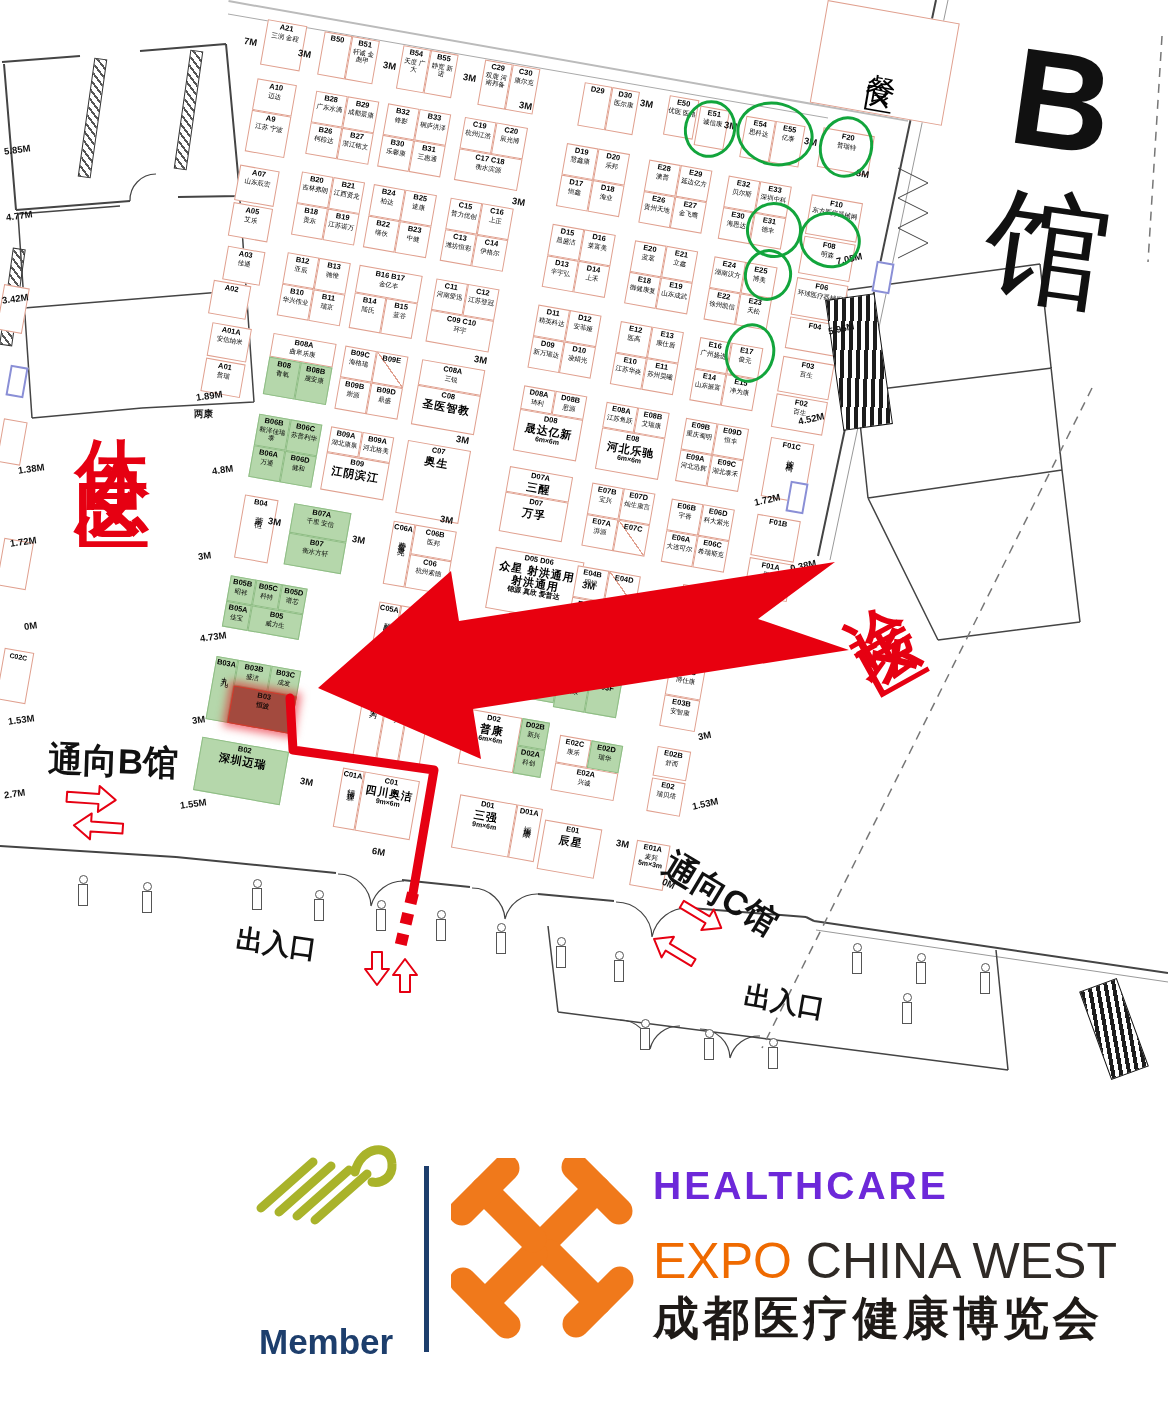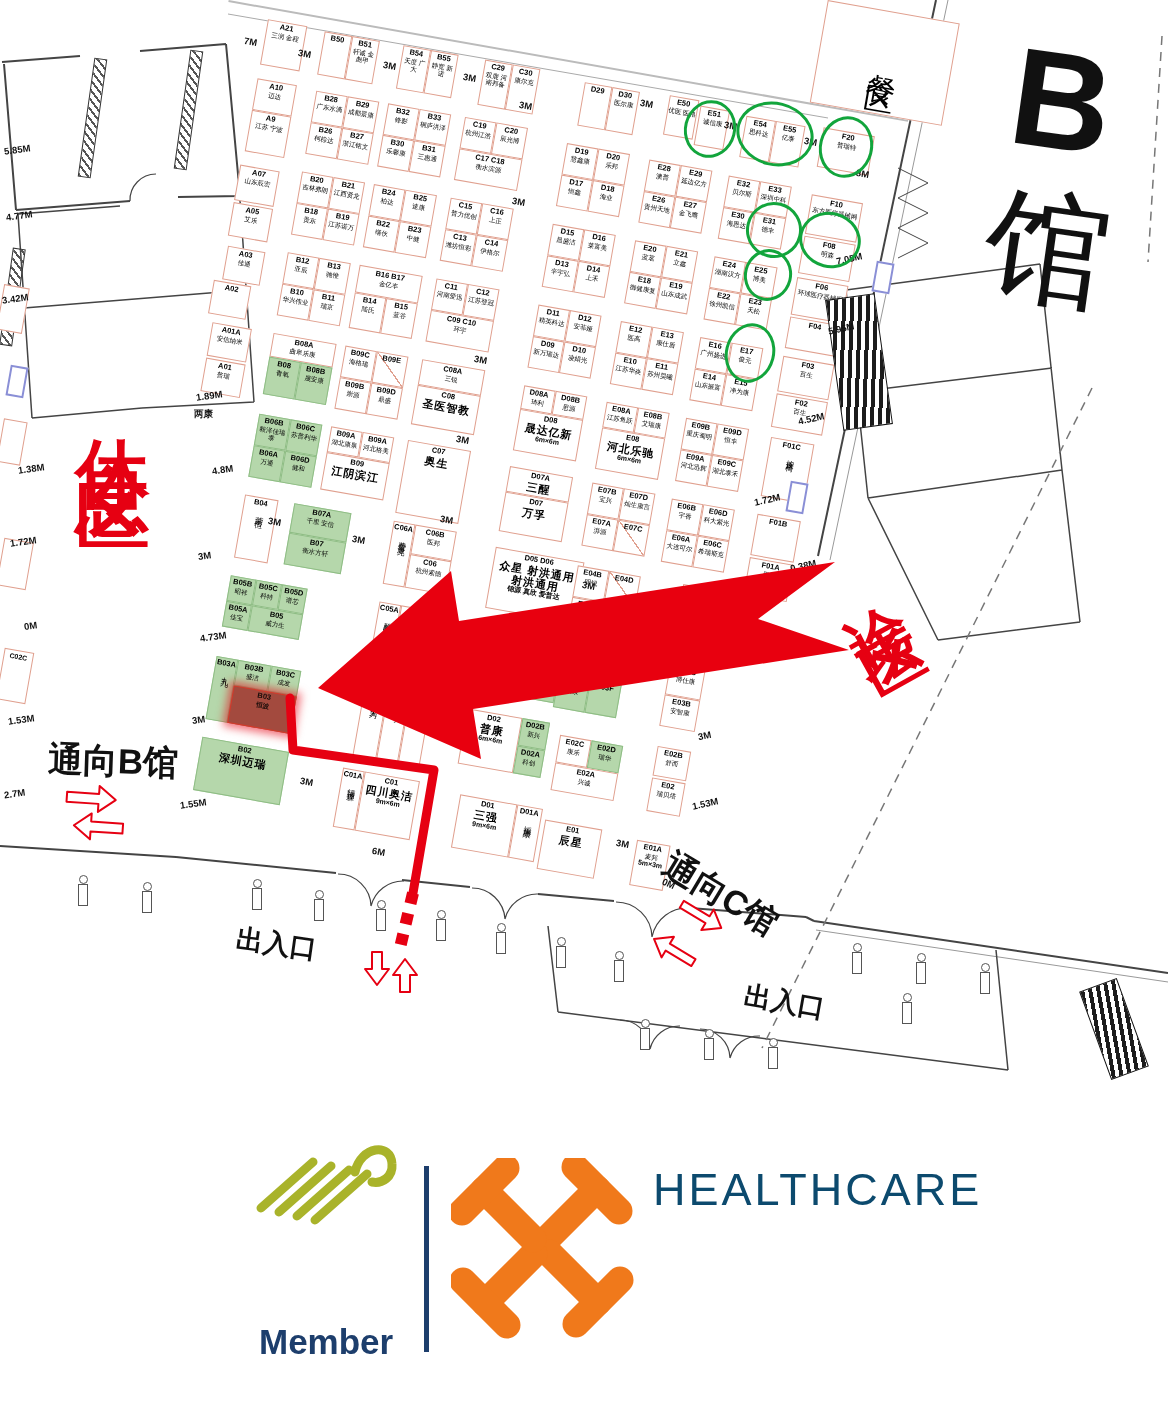--- a/index.html
+++ b/index.html
@@ -42,21 +42,21 @@
   .exitlabel{font-size:27px;font-weight:600;}
   #exit1{left:236px;top:926px;transform:rotate(8deg);}
   #exit2{left:744px;top:984px;transform:rotate(10deg);}
   #hall-letter{left:1012px;top:22px;font-size:138px;font-weight:600;transform:rotate(8deg);}
   #hall-char{left:985px;top:168px;font-size:124px;font-weight:500;transform:rotate(8deg);}
   
   #logo{position:absolute;left:245px;top:1150px;width:895px;height:250px;}
   #ufi-word{position:absolute;left:14px;top:66px;font-size:92px;font-weight:bold;color:#1d3e6c;letter-spacing:1px;}
   #ufi-member{position:absolute;left:14px;top:172px;font-size:35px;font-weight:bold;color:#1d3e6c;}
   #logo-divider{position:absolute;left:179px;top:16px;width:5px;height:186px;background:#1d3e6c;}
-  #hc-title{position:absolute;left:408px;top:14px;font-size:45px;font-weight:normal;color:#0c4a6e;letter-spacing:3px;}
+  #hc-title{position:absolute;left:408px;top:14px;font-size:39px;font-weight:bold;color:#6d28d9;letter-spacing:3px;}
   #hc-sub{position:absolute;left:408px;top:82px;font-size:50px;font-weight:500;letter-spacing:0px;white-space:nowrap;}
   #hc-sub .expo{color:#ef6a00;}
   #hc-sub .cw{color:#2f2a26;}
   #hc-cn{position:absolute;left:408px;top:138px;font-size:46px;font-weight:bold;color:#1e1a17;letter-spacing:4px;}
 </style>
 </head>
 <body>
 
 <div id="root">
 
@@ -1010,15 +1010,17 @@
             <path d="M97,80 L146,31"></path>
             <path d="M124,9 L168,53"></path>
           </g>
         <g transform="rotate(270 90 88)">
             <path d="M97,80 L146,31"></path>
             <path d="M124,9 L168,53"></path>
           </g>
       </g>
     </svg>
     <div id="hc-title">HEALTHCARE</div>
+    <div id="hc-sub"><span class="expo">EXPO</span><span class="cw">&nbsp;</span><span class="cw">CHINA WEST</span></div>
+    <div id="hc-cn">成都医疗健康博览会</div>
   </div>
 
 </div>
 
 </body></html>

